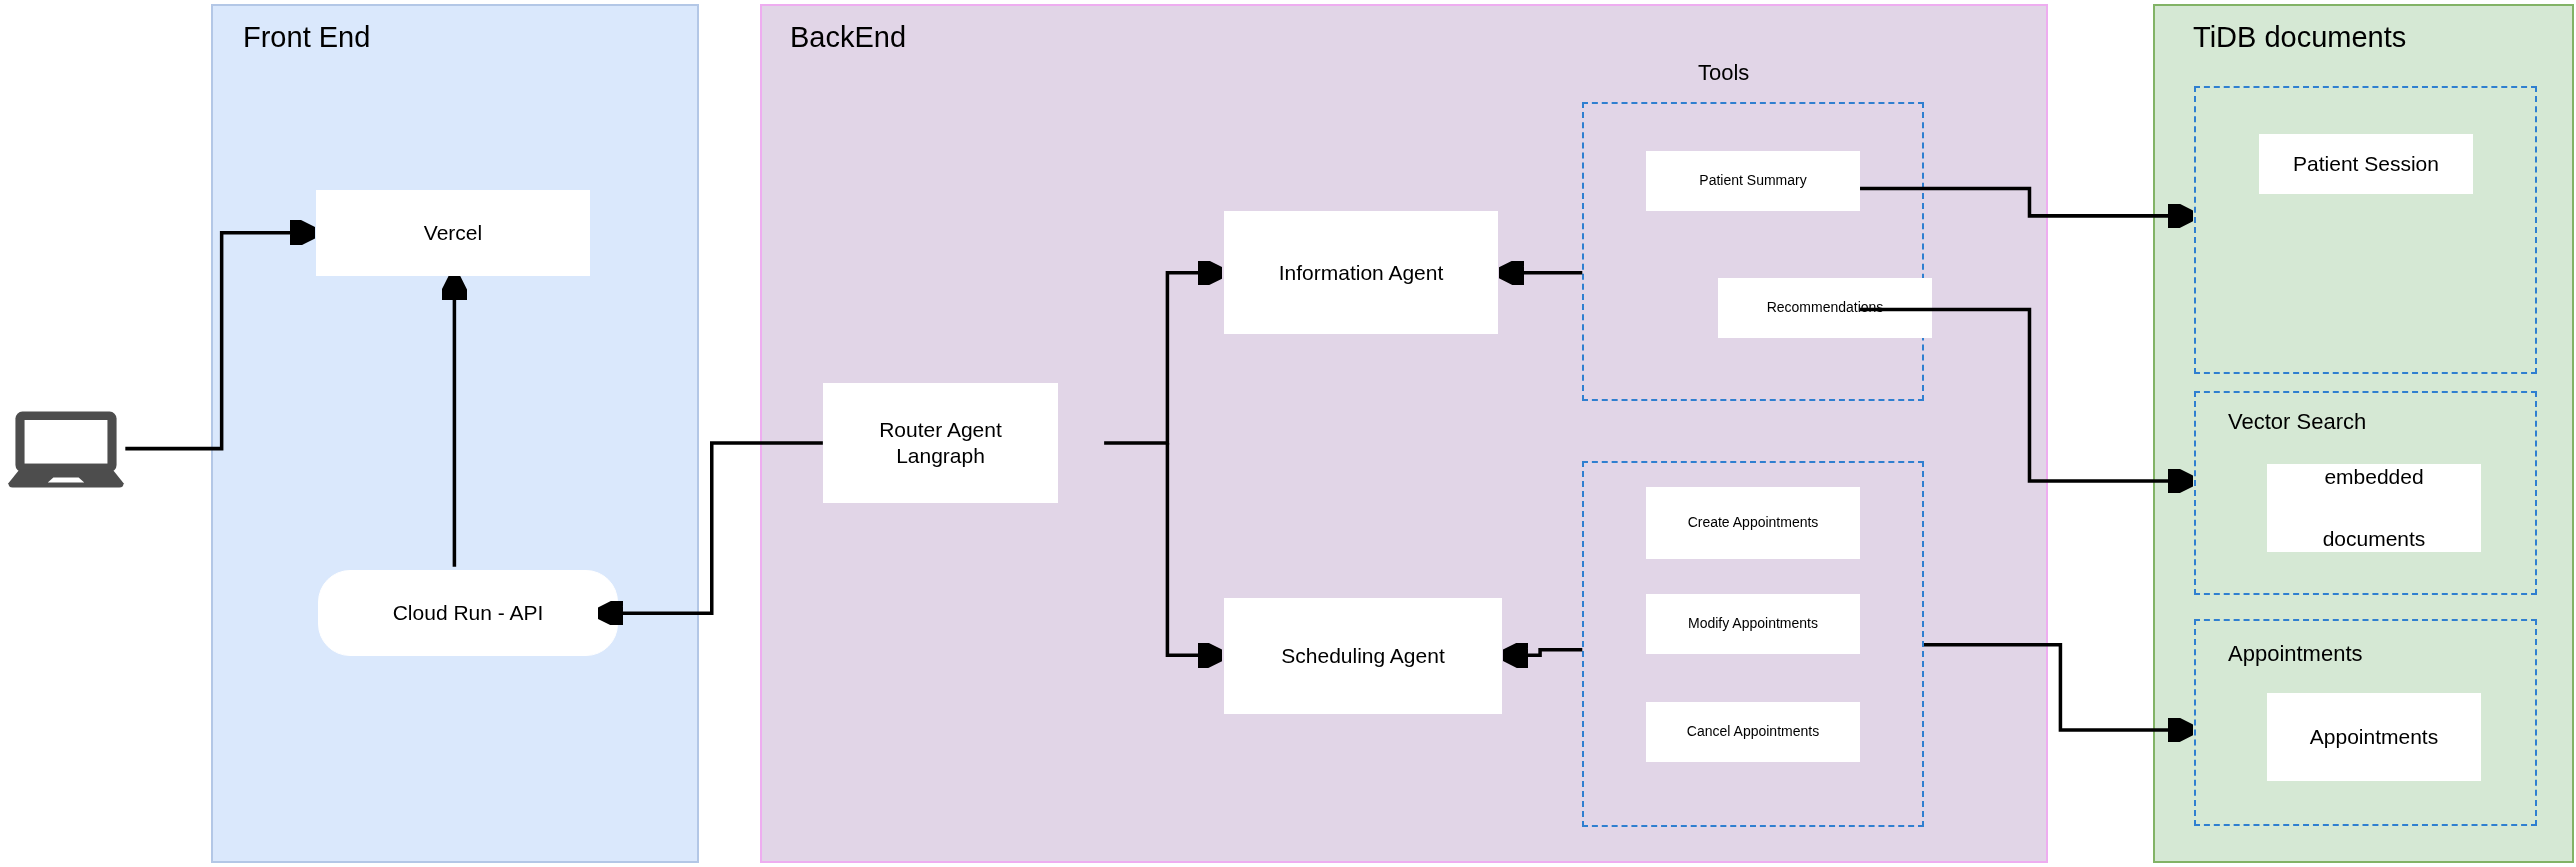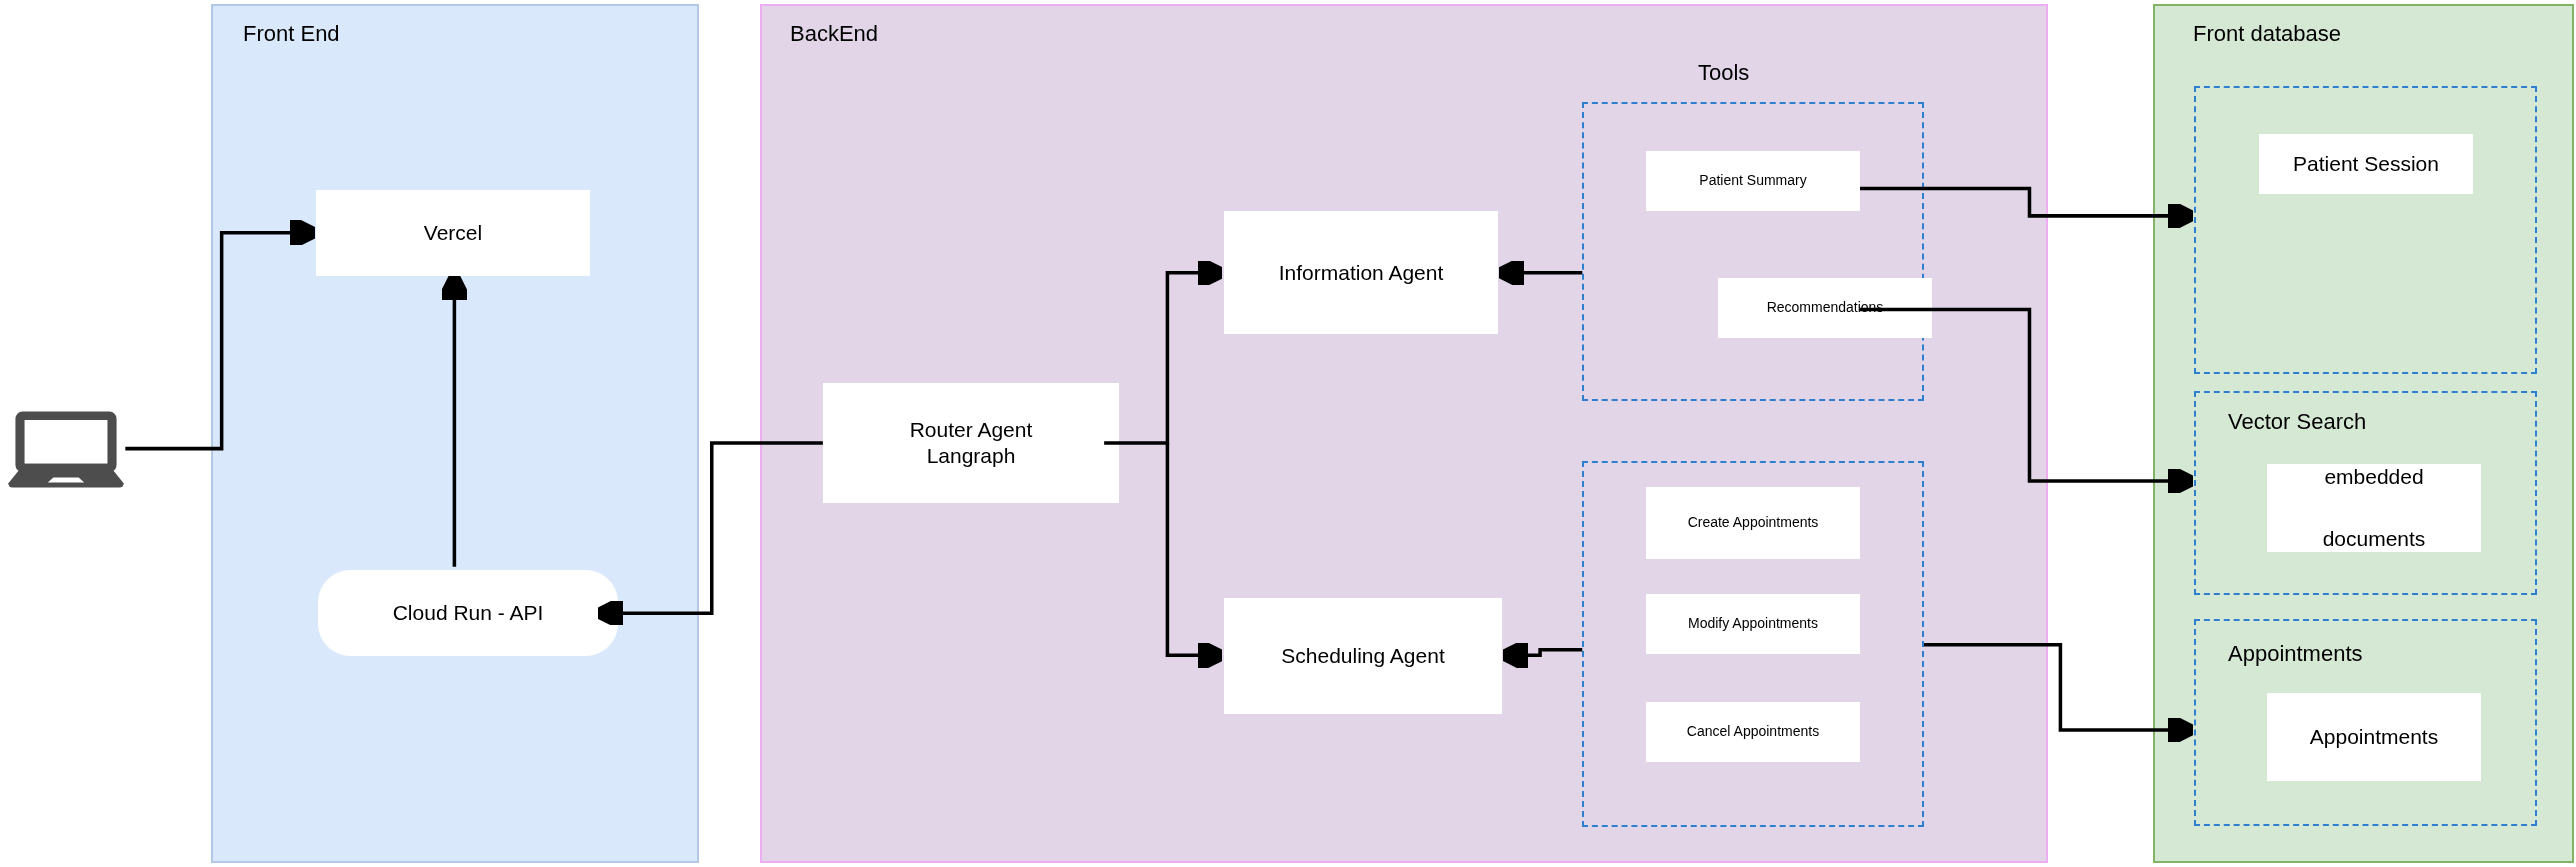--- a/index.html
+++ b/index.html
@@ -1,21 +1,21 @@
 <!DOCTYPE html>
 <html style="font-size:11.3px"><head>
 <meta charset="utf-8">
 <title>Architecture Diagram</title>
 <style>
   html,body{margin:0;padding:0;background:#ffffff;}
   body{width:2576px;height:867px;overflow:hidden;font-family:"Liberation Sans",sans-serif;}
   #canvas{position:relative;width:2576px;height:867px;background:#ffffff;}
 
   .panel{position:absolute;box-sizing:border-box;}
-  .panel-label{position:absolute;font-size:22px;color:#000;white-space:nowrap;text-align:right;}
+  .panel-label{position:absolute;font-size:29px;color:#000;white-space:nowrap;text-align:right;}
 
   .fe-panel{left:211px;top:3.5px;width:488px;height:859px;background:#dae8fc;border:2.1px solid #b3c7e6;}
   .be-panel{left:760px;top:3.5px;width:1288px;height:859px;background:#e1d5e7;border:2.1px solid #eeadf0;}
   .db-panel{left:2153px;top:3.5px;width:421px;height:859px;background:#d5e8d4;border:2.8px solid #82b366;}
 
   .node{position:absolute;box-sizing:border-box;background:#ffffff;border:0.7px solid #ffffff;
         display:flex;align-items:center;justify-content:center;text-align:center;
         font-size:21px;color:#000;line-height:1.22;}
   .node.small{font-size:14px;}
 
@@ -31,36 +31,36 @@
 <body>
 
 <div id="canvas">
 
   <div class="panel fe-panel"></div>
   <div class="panel be-panel"></div>
   <div class="panel db-panel"></div>
 
   <div class="panel-label" style="left:243px;top:21px;">Front End</div>
   <div class="panel-label" style="left:790px;top:21px;">BackEnd</div>
-  <div class="panel-label" style="left:2193px;top:21px;">Front database</div>
+  <div class="panel-label" style="left:2193px;top:21px;">TiDB documents</div>
 
   <div class="laptop">
     <svg width="118" height="79" viewBox="0 0 168 112">
       <rect x="12" y="2" width="144" height="86" rx="10" fill="#4d4d4d"></rect>
       <rect x="25" y="14" width="118" height="62" fill="#ffffff"></rect>
       <path d="M2 104 L18 84 L150 84 L166 104 Q166 110 160 110 L8 110 Q2 110 2 104 Z" fill="#4d4d4d"></path>
       <path d="M66 96 L102 96 L110 103 L58 103 Z" fill="#ffffff"></path>
     </svg>
   </div>
 
   <div class="node" style="left:316px;top:190px;width:274px;height:86px;">Vercel</div>
 
   <div class="node" style="left:318px;top:570px;width:300px;height:86px;border-radius:32px;">Cloud Run - API</div>
 
-  <div class="node" style="left:823px;top:383px;width:296px;height:120px;flex-direction:column;align-items:center;">
+  <div class="node" style="left:823px;top:383px;width:235px;height:120px;flex-direction:column;align-items:center;">
     <span>Router Agent</span>
     <span>Langraph</span>
   </div>
 
   <div class="node" style="left:1224px;top:211px;width:274px;height:123px;">Information Agent</div>
 
   <div class="node" style="left:1224px;top:598px;width:278px;height:116px;">Scheduling Agent</div>
 
   <div class="group-label" style="left:1698px;top:60px;">Tools</div>
 

